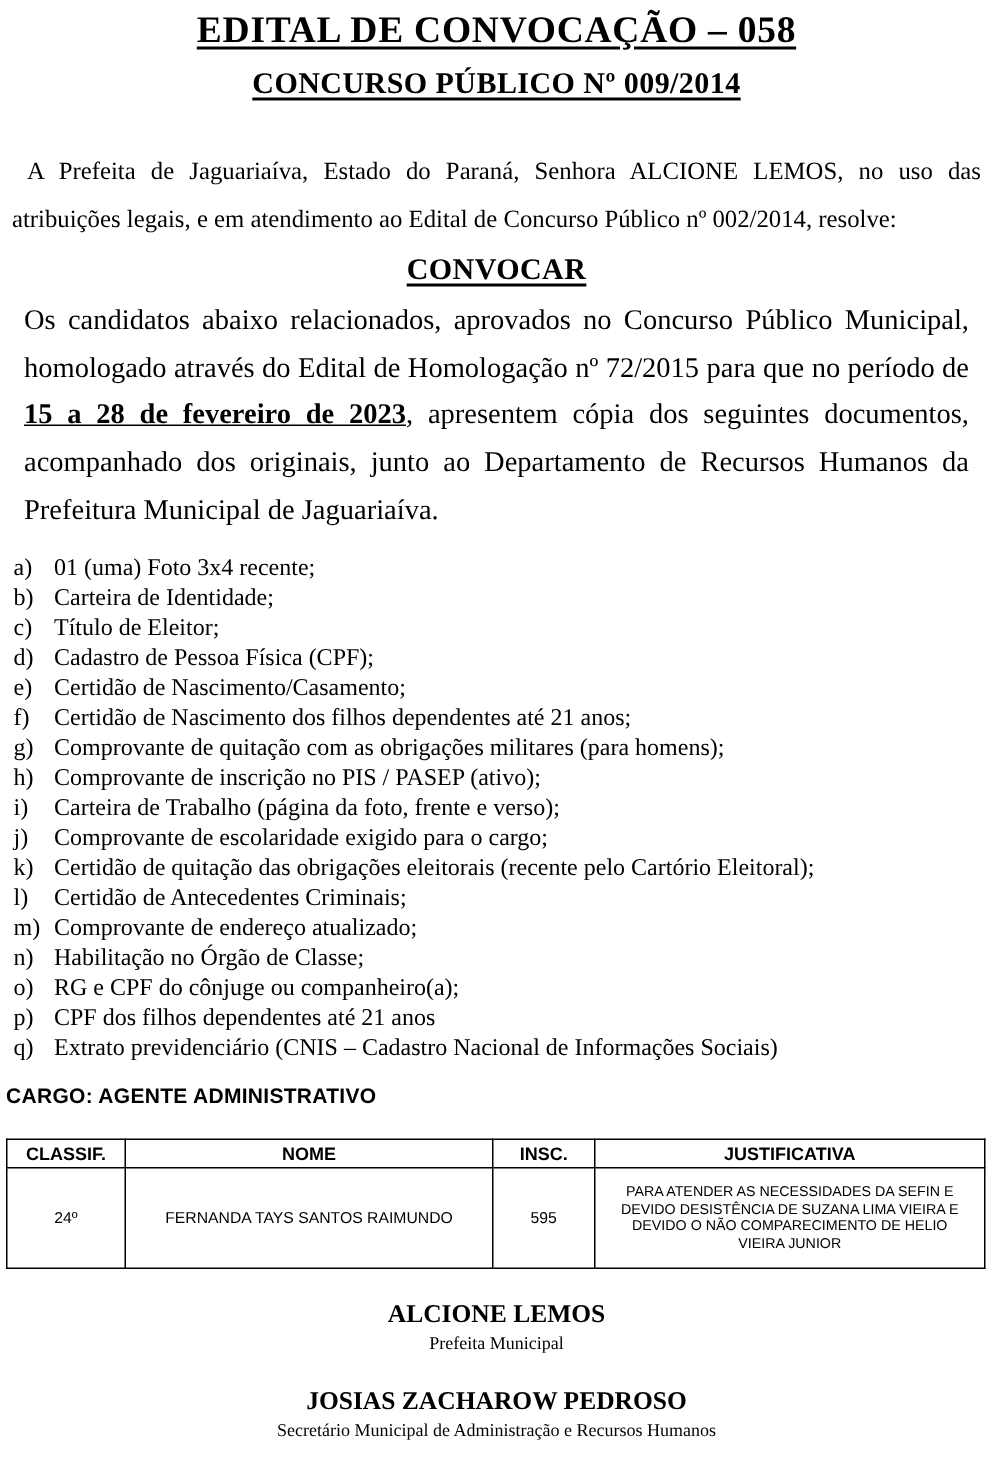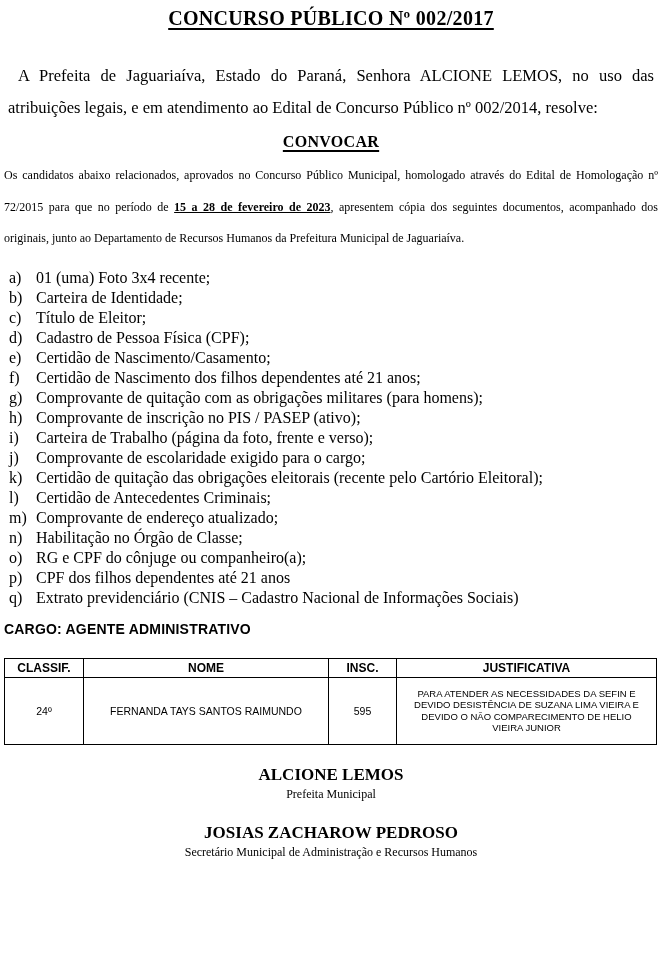--- a/index.html
+++ b/index.html
@@ -40,32 +40,32 @@
   }
   .intro {
     margin: 28px 4px 0;
     font-size: 16.5px;
     line-height: 31.6px;
     text-align: justify;
     text-indent: 10px;
   }
   .convocar {
     margin: 5px 0 0;
-    font-size: 16px;
+    font-size: 20px;
     font-weight: bold;
     line-height: 28px;
     text-align: center;
     letter-spacing: 0.3px;
     text-decoration: underline;
     text-decoration-thickness: 2px;
     text-underline-offset: 3px;
   }
   .body-par {
-    margin: 4px 0 0;
-    font-size: 12px;
+    margin: 4px 12px 0;
+    font-size: 19px;
     line-height: 31.6px;
     text-align: justify;
   }
   .bold-u {
     font-weight: bold;
     text-decoration: underline;
   }
   ul.docs {
     list-style: none;
     margin: 13px 0 0;
@@ -135,21 +135,22 @@
     line-height: 19px;
   }
   .sig1 { margin-top: 20px; }
   .sig2 { margin-top: 19px; }
 </style>
 </head>
 <body>
 
 <div class="page">
 
-  <h2 class="subtitle">CONCURSO PÚBLICO Nº 002/2017</h2>
+  <h1 class="title">EDITAL DE CONVOCAÇÃO – 058</h1>
+  <h2 class="subtitle">CONCURSO PÚBLICO Nº 009/2014</h2>
 
   <p class="intro">A Prefeita de Jaguariaíva, Estado do Paraná, Senhora ALCIONE LEMOS, no uso das atribuições legais, e em atendimento ao Edital de Concurso Público nº 002/2014, resolve:</p>
 
   <h3 class="convocar">CONVOCAR</h3>
 
   <p class="body-par"><span>Os candidatos abaixo relacionados, aprovados no Concurso Público Municipal, homologado através do Edital de Homologação nº 72/2015 para que no período de </span><span class="bold-u">15 a 28 de fevereiro de 2023</span><span>, apresentem cópia dos seguintes documentos, acompanhado dos originais, junto ao Departamento de Recursos Humanos da Prefeitura Municipal de Jaguariaíva.</span></p>
 
   <ul class="docs">
     <li>
         <span class="marker">a)</span>

